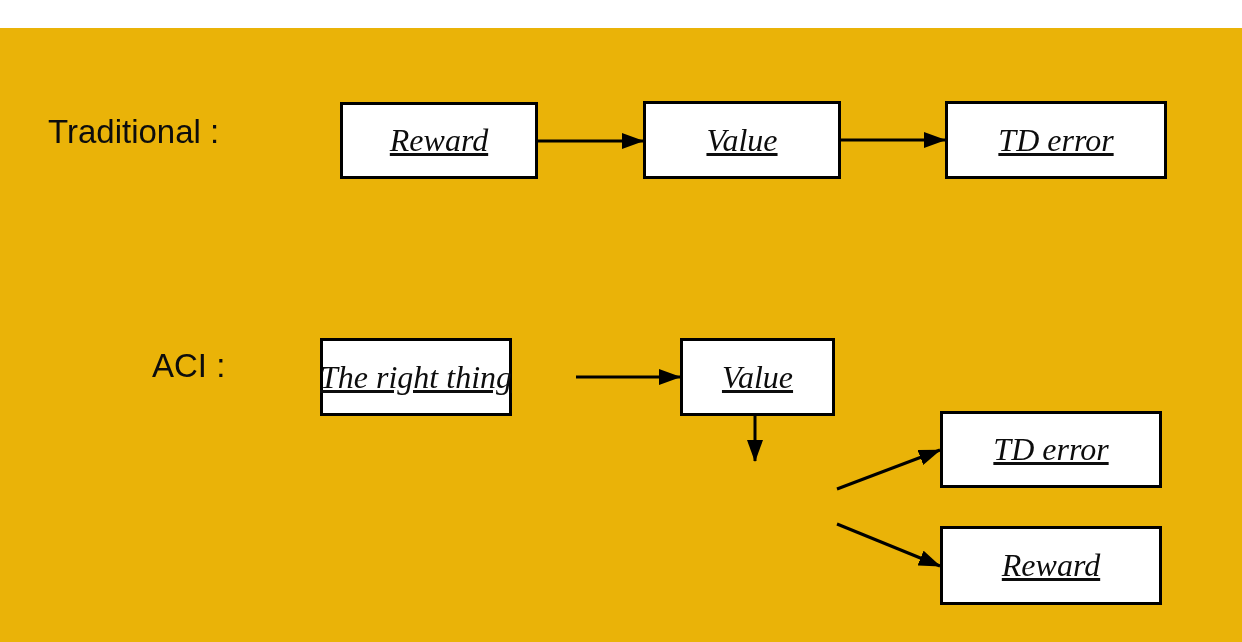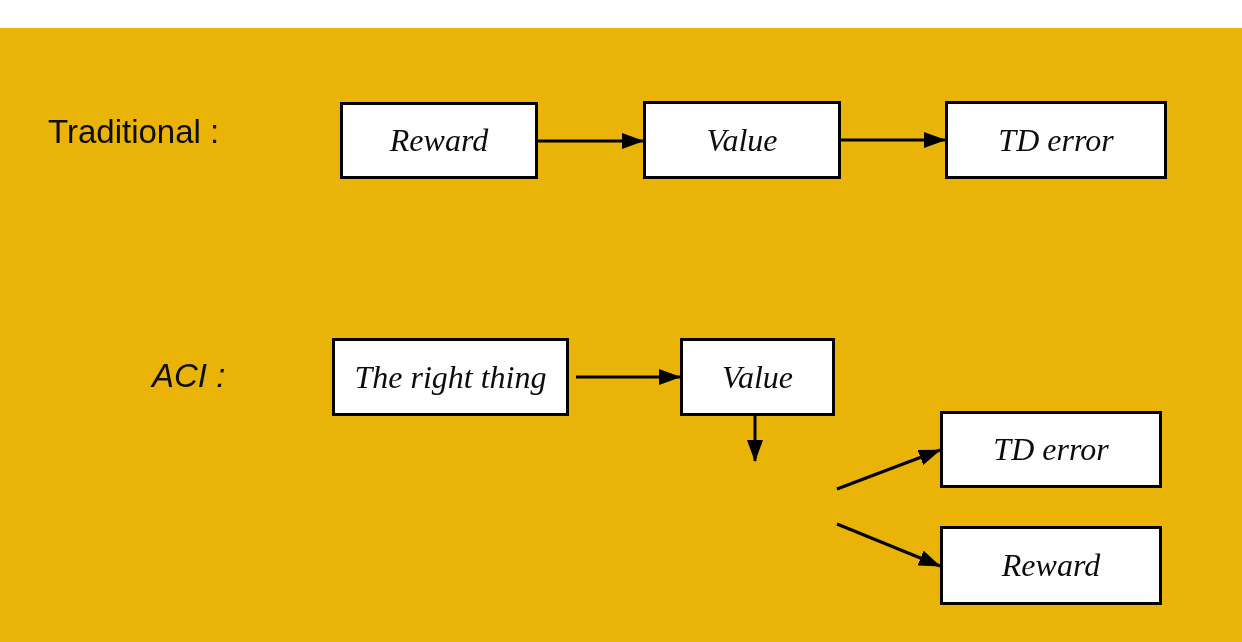--- a/index.html
+++ b/index.html
@@ -37,29 +37,30 @@
     border: 3px solid #000000;
     background: #ffffff;
     display: flex;
     align-items: center;
     justify-content: center;
     font-family: "Liberation Serif", "DejaVu Serif", serif;
     font-style: italic;
     font-size: 32px;
     color: #0d0d0d;
     white-space: nowrap;
+    text-decoration: underline;
   }
   
   .label-traditional { left: 48px;  top: 86px; }
   .n-trad-reward     { left: 340px; top: 74px;  width: 198px; height: 77px; }
   .n-trad-value      { left: 643px; top: 73px;  width: 198px; height: 78px; }
   .n-trad-tderror    { left: 945px; top: 73px;  width: 222px; height: 78px; }
   
-  .label-aci         { left: 152px; top: 330px; font-style: italic; }
-  .n-aci-right-thing { left: 332px; top: 310px; width: 237px; height: 78px; }
+  .label-aci         { left: 152px; top: 320px; }
+  .n-aci-right-thing { left: 320px; top: 310px; width: 192px; height: 78px; }
   .n-aci-value       { left: 680px; top: 310px; width: 155px; height: 78px; }
   .n-aci-dvalue      { left: 679px; top: 434px; width: 158px; height: 80px; }
   .n-aci-tderror     { left: 940px; top: 383px; width: 222px; height: 77px; }
   .n-aci-reward      { left: 940px; top: 498px; width: 222px; height: 79px; }
 </style>
 </head>
 <body>
 
 <div class="canvas">
 

